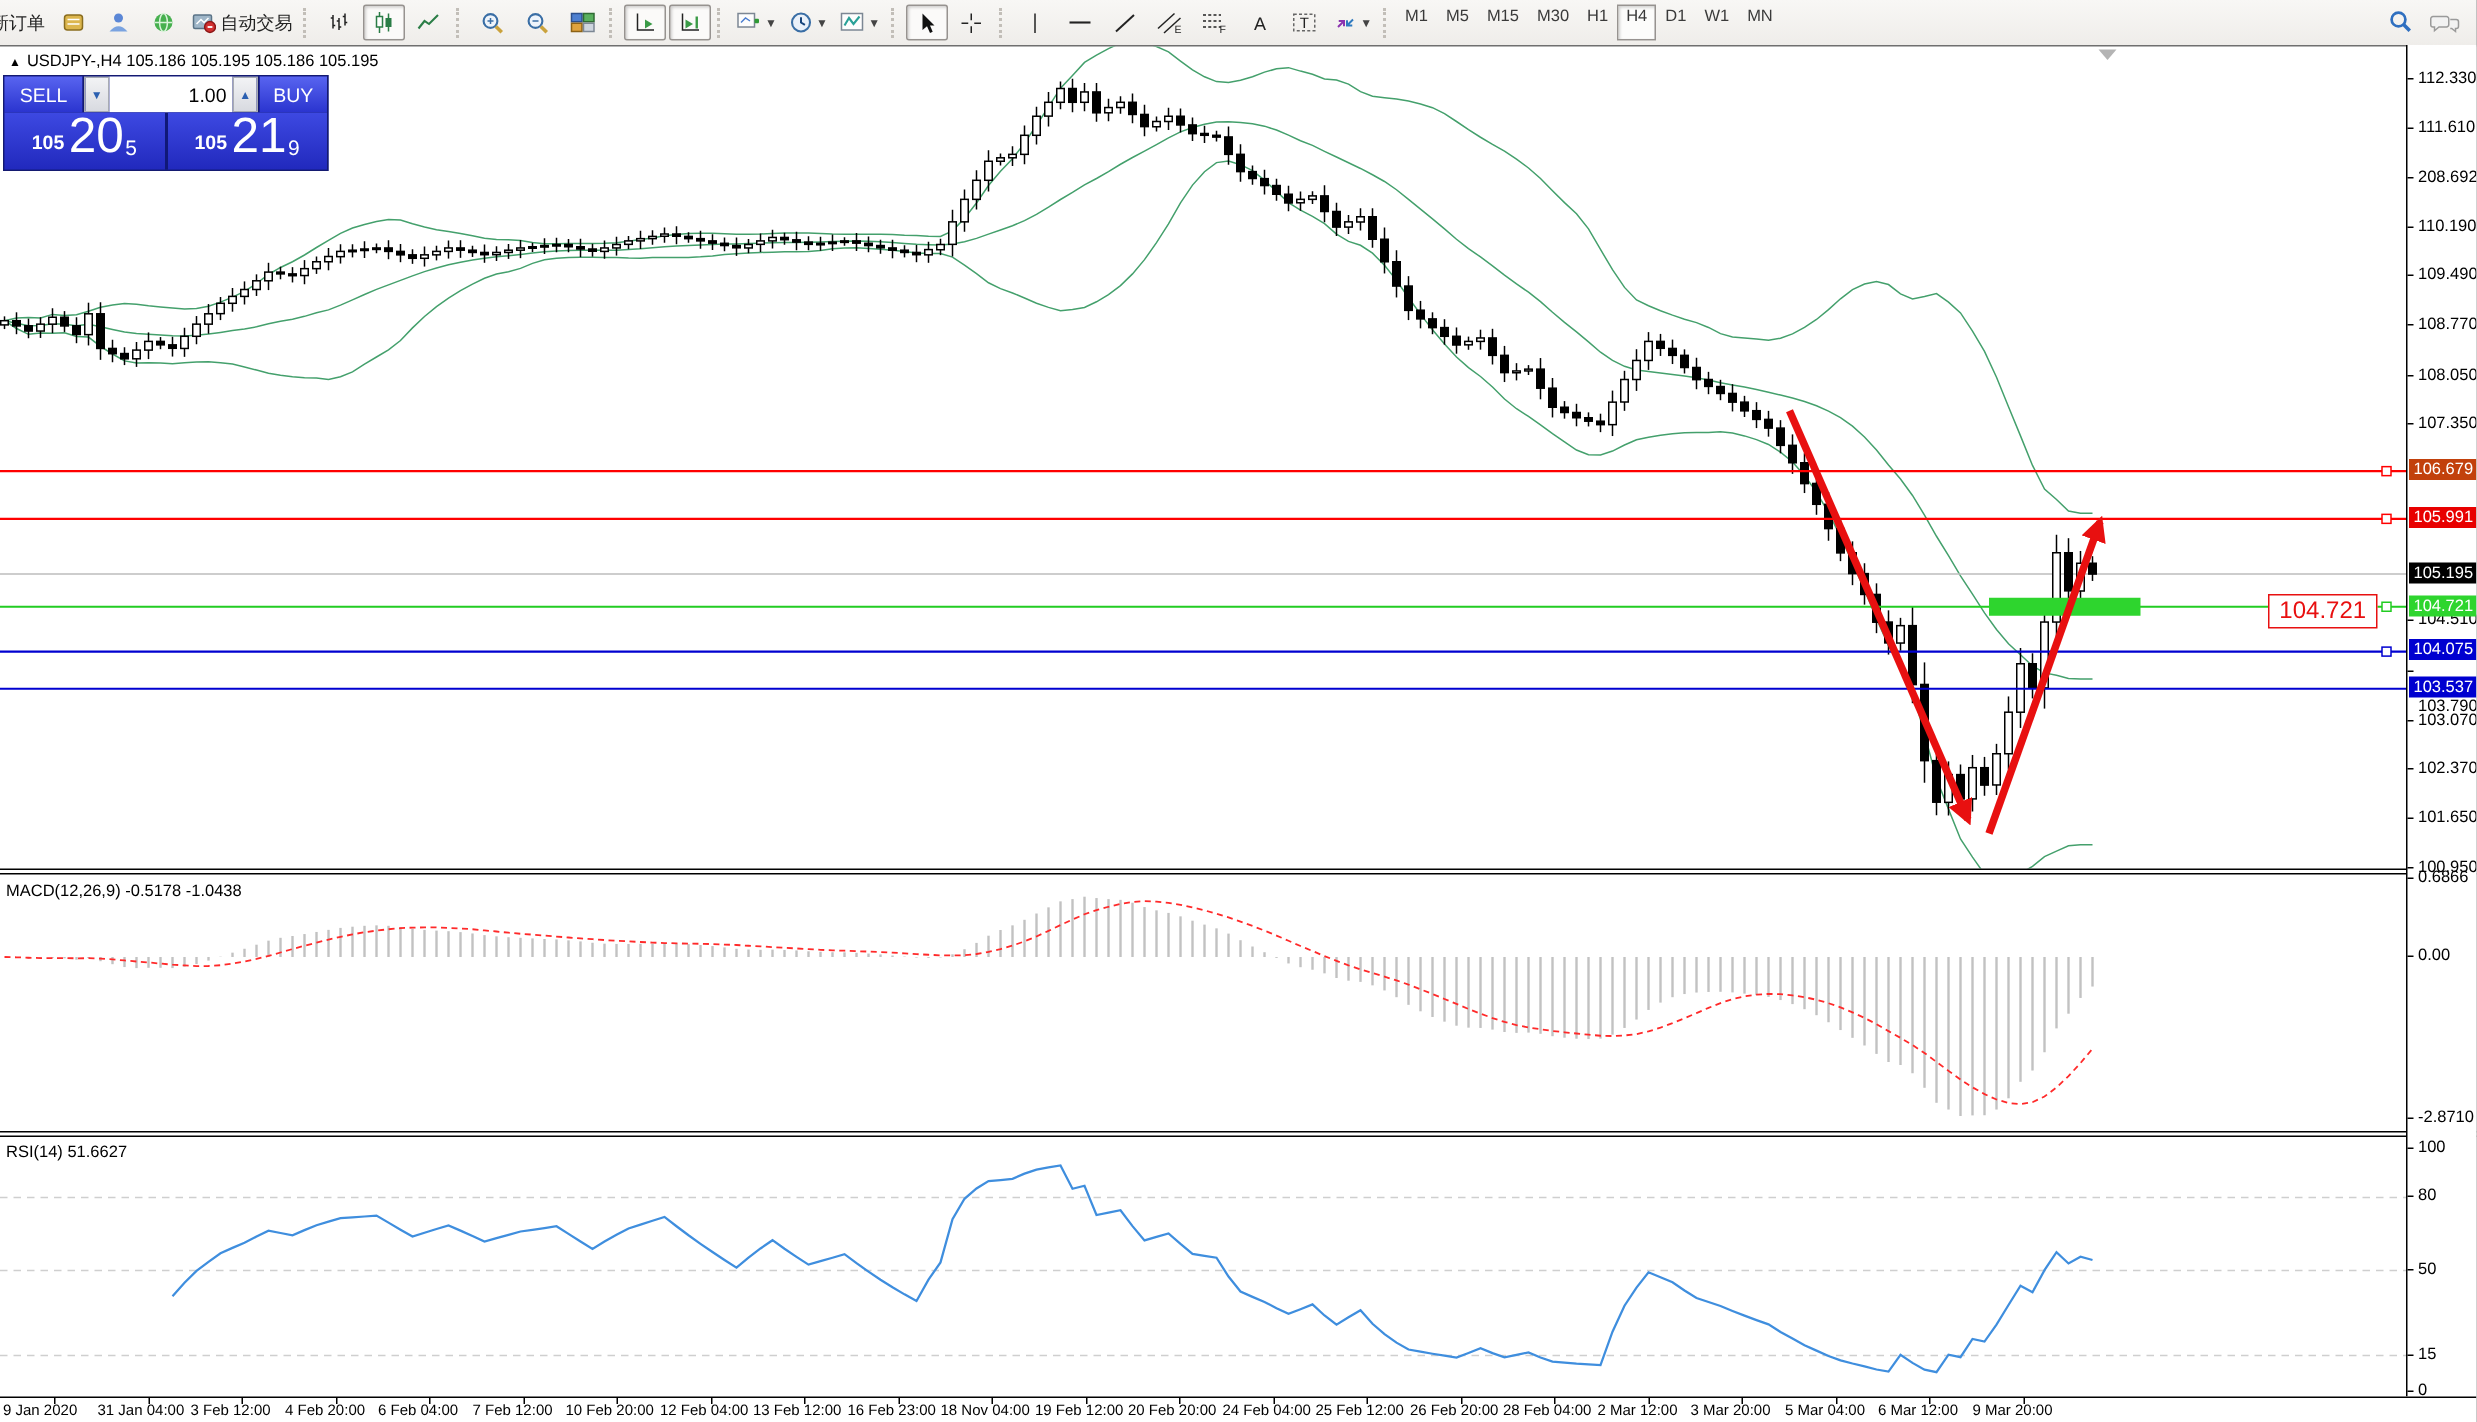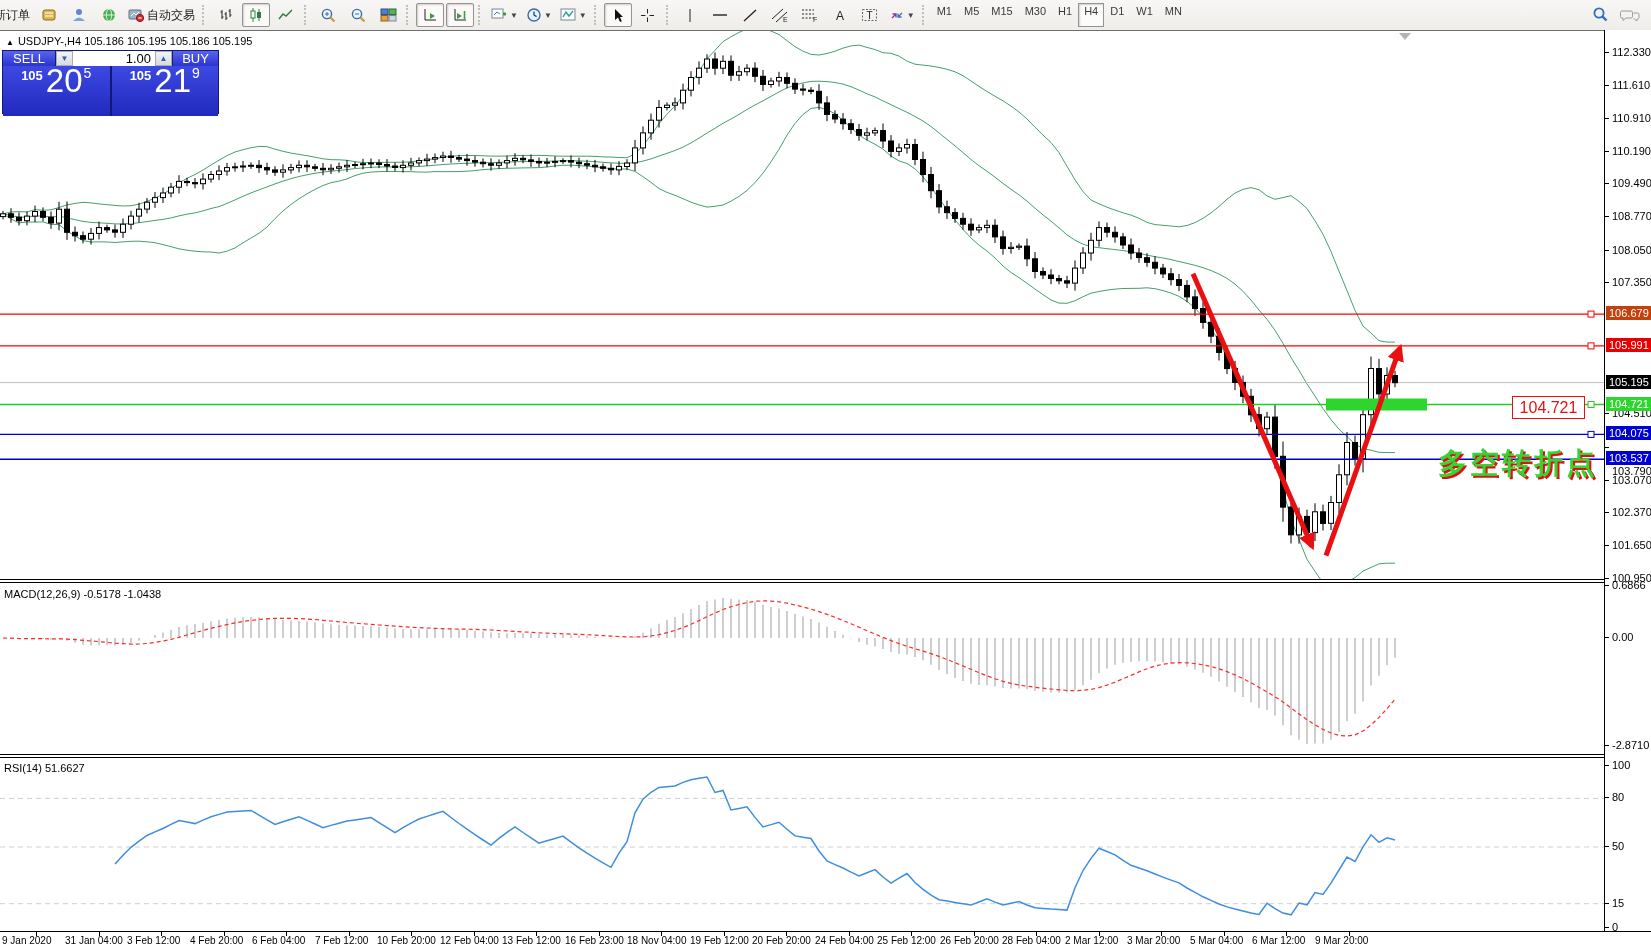--- a/index.html
+++ b/index.html
@@ -41,21 +41,21 @@
   #tp-row1{height:24px;display:flex;}
   .tp-sell-top{width:52px;background:linear-gradient(#5864f0,#2a34cf);display:flex;align-items:center;justify-content:center;
     font-size:13px;border-right:1px solid #141a70;}
   .tp-buy-top{flex:1;background:linear-gradient(#5864f0,#2a34cf);display:flex;align-items:center;justify-content:center;
     font-size:13px;border-left:1px solid #141a70;}
   .tp-spin{width:17px;background:linear-gradient(#f2f3f5,#d8dae0);color:#2a5fb0;font-size:8px;
     display:flex;align-items:center;justify-content:center;border:1px solid #a7abb3;box-sizing:border-box;}
   .tp-vol{width:74px;border:none;font-size:13px;text-align:right;padding:0 4px;outline:none;
     font-family:"Liberation Sans",sans-serif;}
   #tp-row2{flex:1;display:flex;background:#101878;}
-  .tp-half{flex:1;background:linear-gradient(#3d49e2,#2129bd);display:flex;justify-content:center;padding-bottom:20px;}
+  .tp-half{flex:1;background:linear-gradient(#3d49e2,#2129bd);display:flex;align-items:flex-end;justify-content:center;padding-bottom:8px;}
   .tp-half.left{margin-right:1px;}
   .tp-half.right{margin-left:1px;}
   .tp-small{font-size:13px;font-weight:bold;margin-right:3px;line-height:20px;}
   .tp-big{font-size:33px;line-height:30px;}
   .tp-sup{font-size:14px;vertical-align:top;line-height:14px;margin-left:1px;}
   
   #price-box{position:absolute;left:1512px;top:396px;width:71px;height:21px;background:#fff;
     border:1px solid #e81010;color:#e81010;font-size:16px;display:flex;align-items:center;justify-content:center;z-index:5;}
   #cn-note{position:absolute;left:1438px;top:444px;font-size:29px;font-weight:bold;letter-spacing:3px;
     color:#35d435;text-shadow:2px 2px 0 #e01010;z-index:6;pointer-events:none;}
@@ -861,21 +861,21 @@
       </div>
     </div>
   </div>
 
   <div id="price-axis">
       <div class="pdash" style="top:22px"></div>
       <div class="ptick" style="top:15px">112.330</div>
       <div class="pdash" style="top:55px"></div>
       <div class="ptick" style="top:48px">111.610</div>
       <div class="pdash" style="top:88px"></div>
-      <div class="ptick" style="top:81px">110.910</div>
+      <div class="ptick" style="top:81px">208.692</div>
       <div class="pdash" style="top:121px"></div>
       <div class="ptick" style="top:114px">110.190</div>
       <div class="pdash" style="top:153px"></div>
       <div class="ptick" style="top:146px">109.490</div>
       <div class="pdash" style="top:186px"></div>
       <div class="ptick" style="top:179px">108.770</div>
       <div class="pdash" style="top:220px"></div>
       <div class="ptick" style="top:213px">108.050</div>
       <div class="pdash" style="top:252px"></div>
       <div class="ptick" style="top:245px">107.350</div>
@@ -955,14 +955,13 @@
       <div class="tlabel" style="left:1127px">3 Mar 20:00</div>
       <div class="tdash" style="left:1224px"></div>
       <div class="tlabel" style="left:1190px">5 Mar 04:00</div>
       <div class="tdash" style="left:1286px"></div>
       <div class="tlabel" style="left:1252px">6 Mar 12:00</div>
       <div class="tdash" style="left:1349px"></div>
       <div class="tlabel" style="left:1315px">9 Mar 20:00</div>
     </div>
 
   <div id="price-box">104.721</div>
-  <div id="cn-note">多空转折点</div>
 </div>
 
 </body></html>

